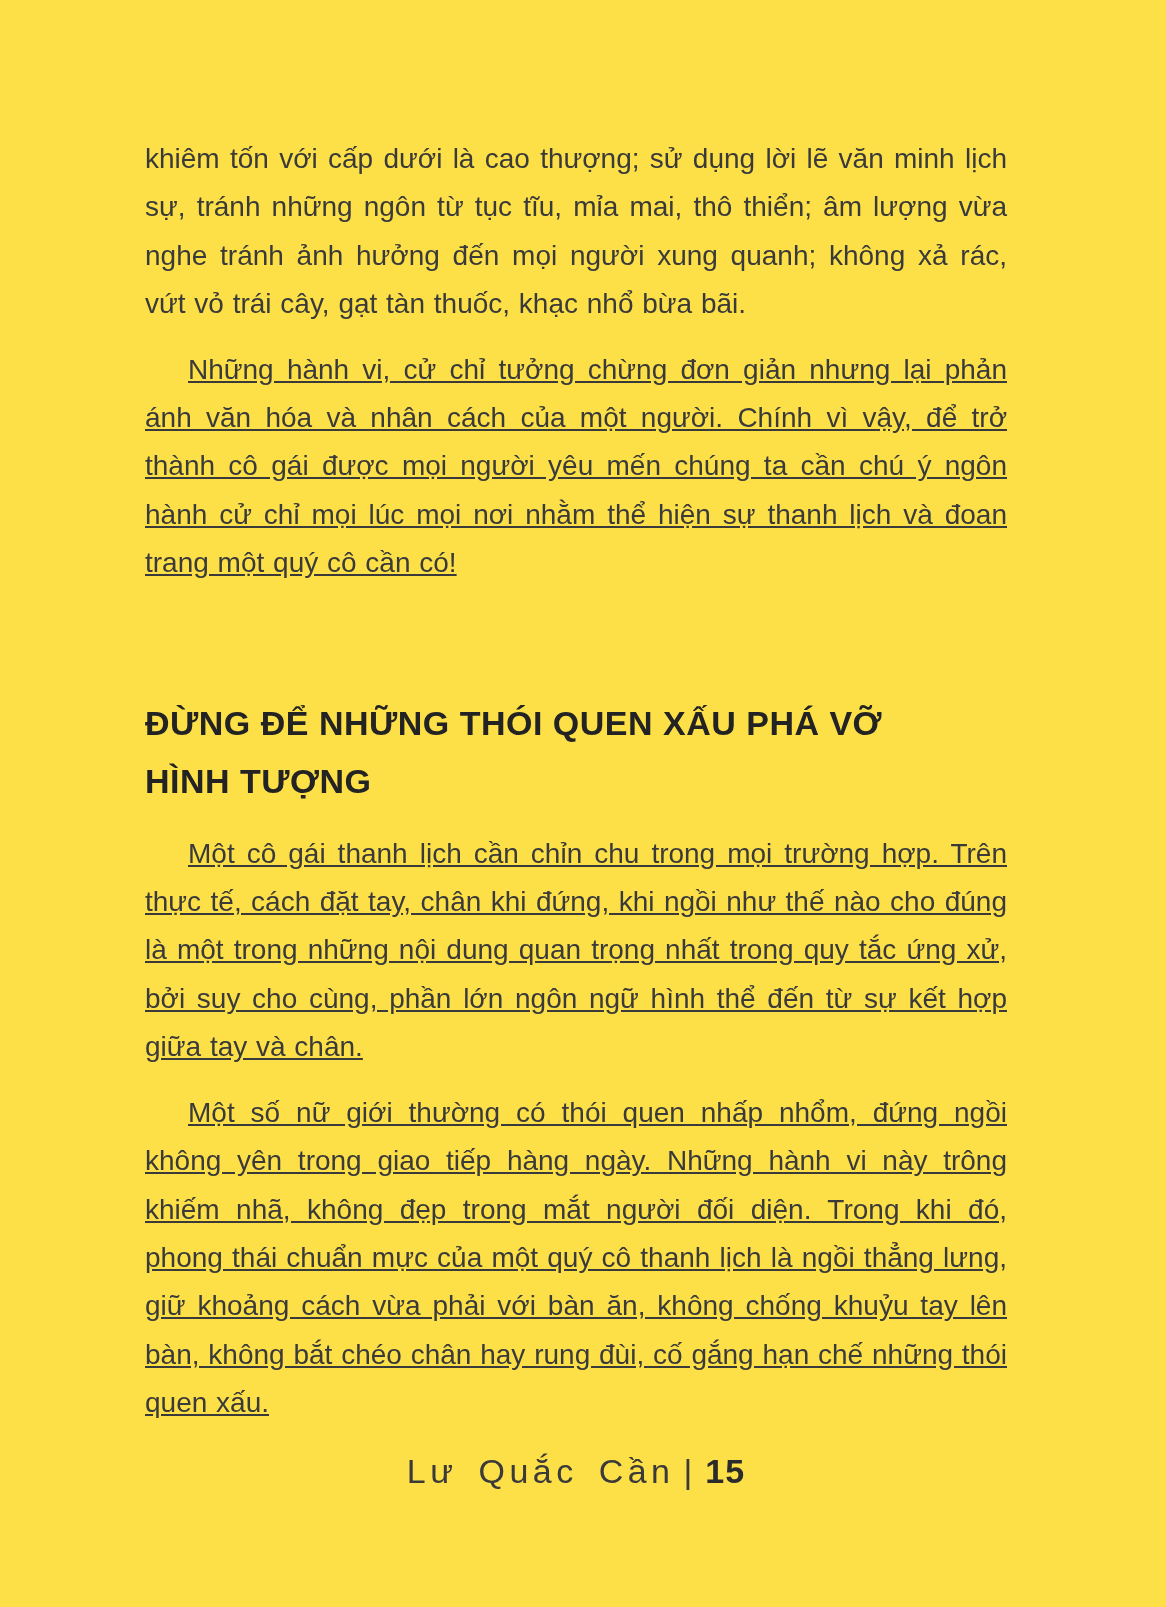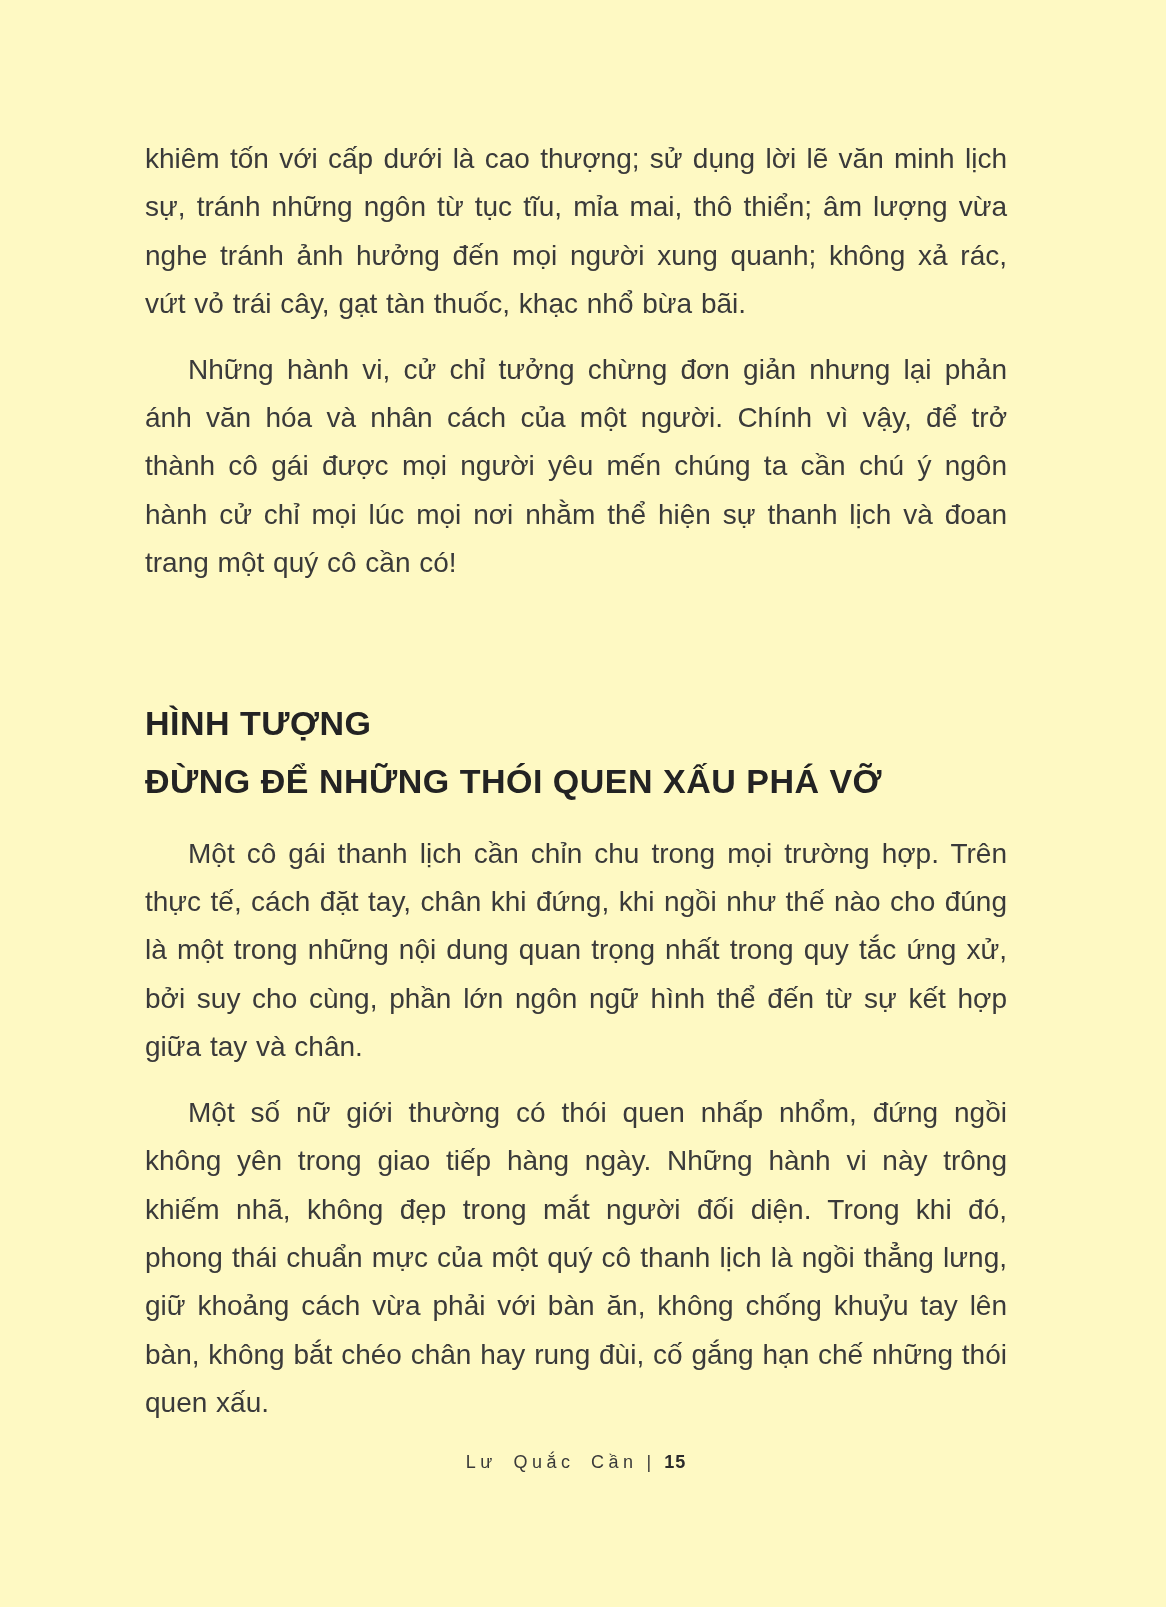--- a/index.html
+++ b/index.html
@@ -4,21 +4,21 @@
 <style>
   html, body {
     margin: 0;
     padding: 0;
     background: #ffffff;
   }
   .page {
     position: relative;
     width: 1166px;
     height: 1607px;
-    background: #fef9c3;
+    background: #fde047;
     overflow: hidden;
     font-family: "Liberation Sans", "DejaVu Sans", sans-serif;
   }
   .content {
     position: absolute;
     left: 145px;
     top: 0;
     width: 862px;
   }
   .body-para {
@@ -26,38 +26,38 @@
     font-size: 28px;
     line-height: 48.4px;
     color: #3a3a3a;
     text-align: justify;
     text-justify: inter-word;
     hyphens: none;
     word-spacing: 1px;
   }
   .para-first { margin-top: 135px; }
   .para-follow { margin-top: 17px; }
-  .indent { text-indent: 43px; }
+  .indent { text-indent: 43px; text-decoration: underline; }
   .section-heading {
     margin: 106px 0 0 0;
     font-size: 34px;
     line-height: 58px;
     font-weight: bold;
     color: #232323;
     letter-spacing: 0.5px;
   }
   .heading-line { display: block; }
   .para-after-heading { margin-top: 20px; }
   .page-footer {
     position: absolute;
     left: 145px;
     top: 1452px;
     width: 862px;
     text-align: center;
-    font-size: 18px;
+    font-size: 34px;
     color: #3a3a3a;
     white-space: nowrap;
   }
   .footer-author {
     letter-spacing: 4.5px;
     word-spacing: 7px;
   }
   .footer-sep {
     margin: 0 13px 0 9px;
     font-weight: normal;
@@ -74,22 +74,22 @@
 
 <div class="page">
 
   <main class="content">
 
     <p class="body-para para-first">khiêm tốn với cấp dưới là cao thượng; sử dụng lời lẽ văn minh lịch sự, tránh những ngôn từ tục tĩu, mỉa mai, thô thiển; âm lượng vừa nghe tránh ảnh hưởng đến mọi người xung quanh; không xả rác, vứt vỏ trái cây, gạt tàn thuốc, khạc nhổ bừa bãi.</p>
 
     <p class="body-para para-follow indent">Những hành vi, cử chỉ tưởng chừng đơn giản nhưng lại phản ánh văn hóa và nhân cách của một người. Chính vì vậy, để trở thành cô gái được mọi người yêu mến chúng ta cần chú ý ngôn hành cử chỉ mọi lúc mọi nơi nhằm thể hiện sự thanh lịch và đoan trang một quý cô cần có!</p>
 
     <h1 class="section-heading">
+      <span class="heading-line">ĐỪNG ĐỂ NHỮNG THÓI QUEN XẤU PHÁ VỠ</span>
       <span class="heading-line">HÌNH TƯỢNG</span>
-      <span class="heading-line">ĐỪNG ĐỂ NHỮNG THÓI QUEN XẤU PHÁ VỠ</span>
     </h1>
 
     <p class="body-para para-after-heading indent">Một cô gái thanh lịch cần chỉn chu trong mọi trường hợp. Trên thực tế, cách đặt tay, chân khi đứng, khi ngồi như thế nào cho đúng là một trong những nội dung quan trọng nhất trong quy tắc ứng xử, bởi suy cho cùng, phần lớn ngôn ngữ hình thể đến từ sự kết hợp giữa tay và chân.</p>
 
     <p class="body-para para-follow indent">Một số nữ giới thường có thói quen nhấp nhổm, đứng ngồi không yên trong giao tiếp hàng ngày. Những hành vi này trông khiếm nhã, không đẹp trong mắt người đối diện. Trong khi đó, phong thái chuẩn mực của một quý cô thanh lịch là ngồi thẳng lưng, giữ khoảng cách vừa phải với bàn ăn, không chống khuỷu tay lên bàn, không bắt chéo chân hay rung đùi, cố gắng hạn chế những thói quen xấu.</p>
 
   </main>
 
   <footer class="page-footer">
     <span class="footer-author">Lư Quắc Cần</span><span class="footer-sep">|</span><span class="footer-page">15</span>

